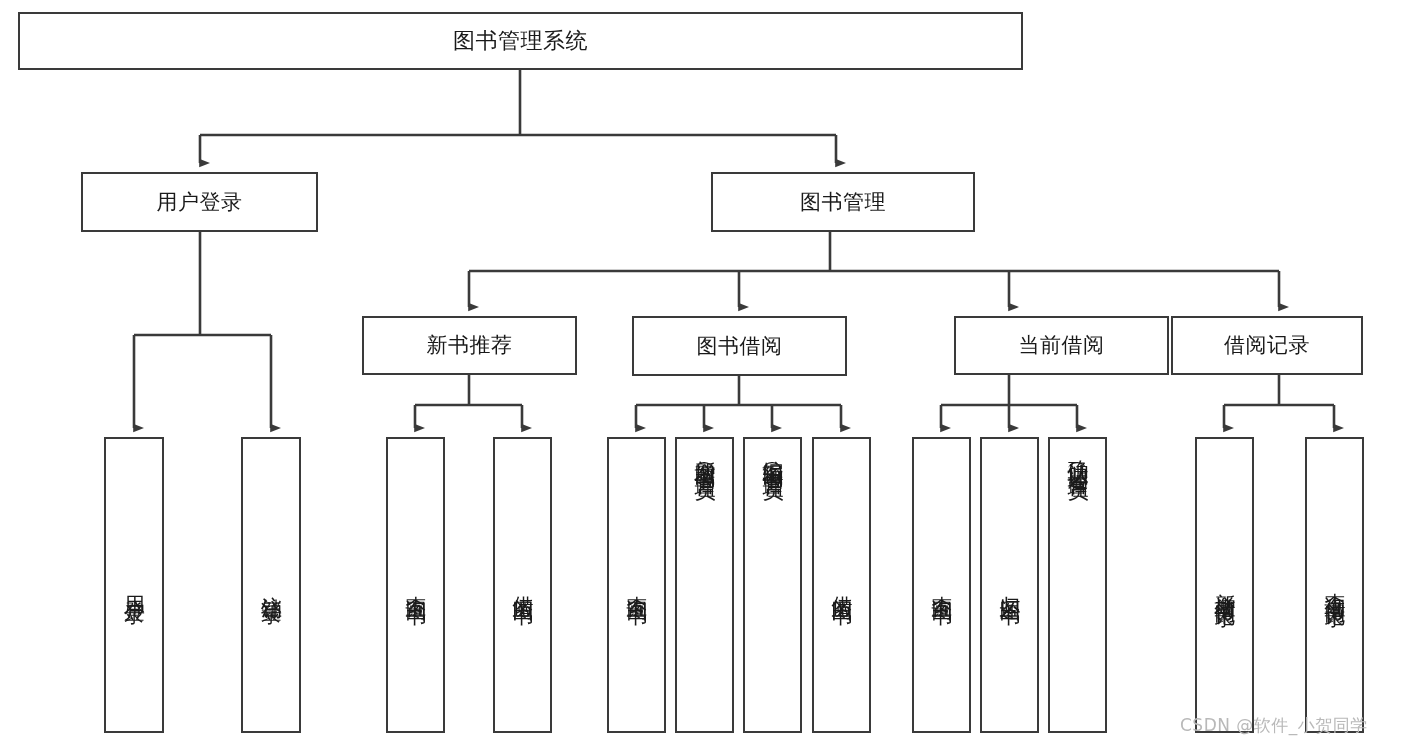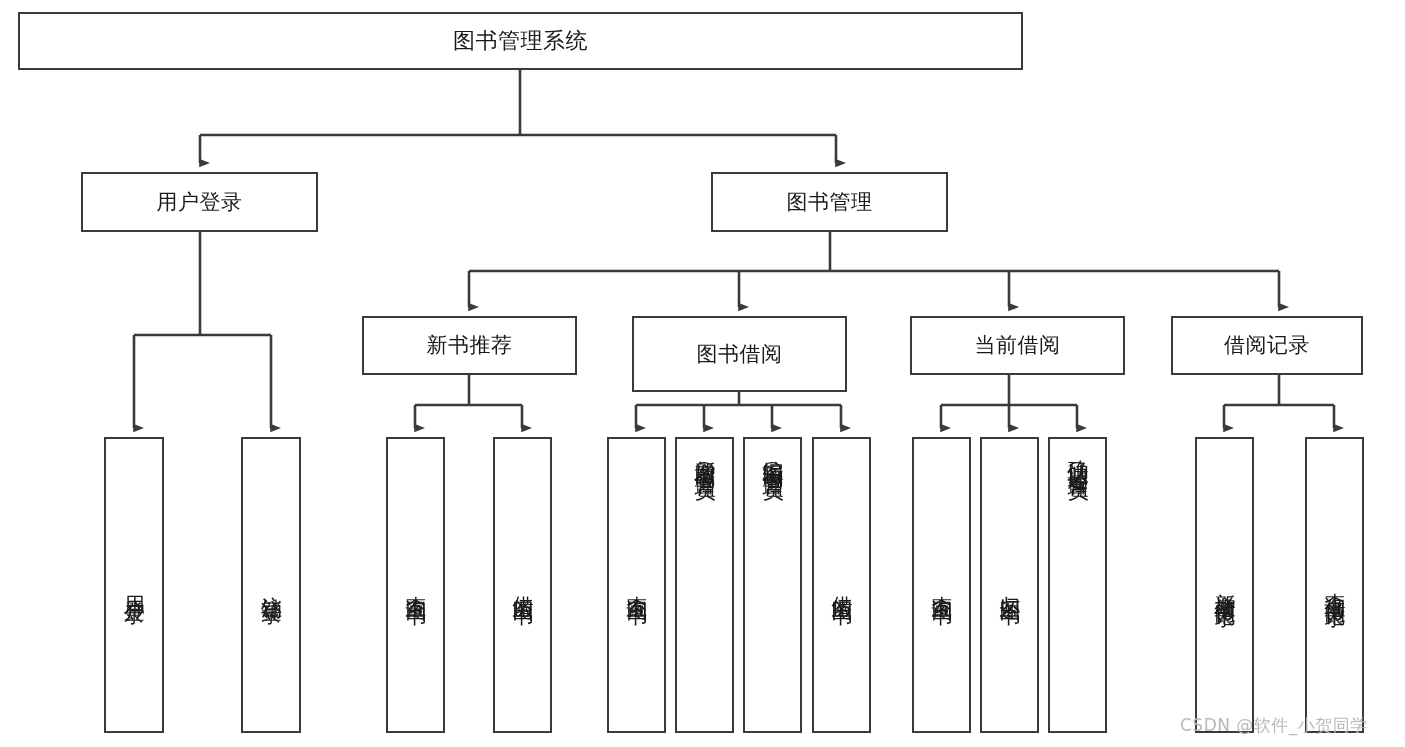--- a/index.html
+++ b/index.html
@@ -136,33 +136,33 @@
   </svg>
 
   <div class="node title-node" style="left:18px; top:12px; width:1005px; height:58px;">
     <span class="lbl">图书管理系统</span>
   </div>
 
   <div class="node h-node" style="left:81px; top:172px; width:237px; height:60px;">
     <span class="lbl">用户登录</span>
   </div>
 
-  <div class="node h-node" style="left:711px; top:172px; width:237px; height:60px;">
+  <div class="node h-node" style="left:711px; top:172px; width:264px; height:60px;">
     <span class="lbl">图书管理</span>
   </div>
 
   <div class="node h-node" style="left:362px; top:316px; width:215px; height:59px;">
     <span class="lbl">新书推荐</span>
   </div>
 
-  <div class="node h-node" style="left:632px; top:316px; width:215px; height:76px;">
+  <div class="node h-node" style="left:632px; top:316px; width:215px; height:60px;">
     <span class="lbl">图书借阅</span>
   </div>
 
-  <div class="node h-node" style="left:910px; top:316px; width:215px; height:59px;">
+  <div class="node h-node" style="left:954px; top:316px; width:215px; height:59px;">
     <span class="lbl">当前借阅</span>
   </div>
 
   <div class="node h-node" style="left:1171px; top:316px; width:192px; height:59px;">
     <span class="lbl">借阅记录</span>
   </div>
 
   <div class="node v-node mid" style="left:104px; top:437px; width:60px; height:296px;">
     <span class="lbl">用户登录</span>
   </div>

